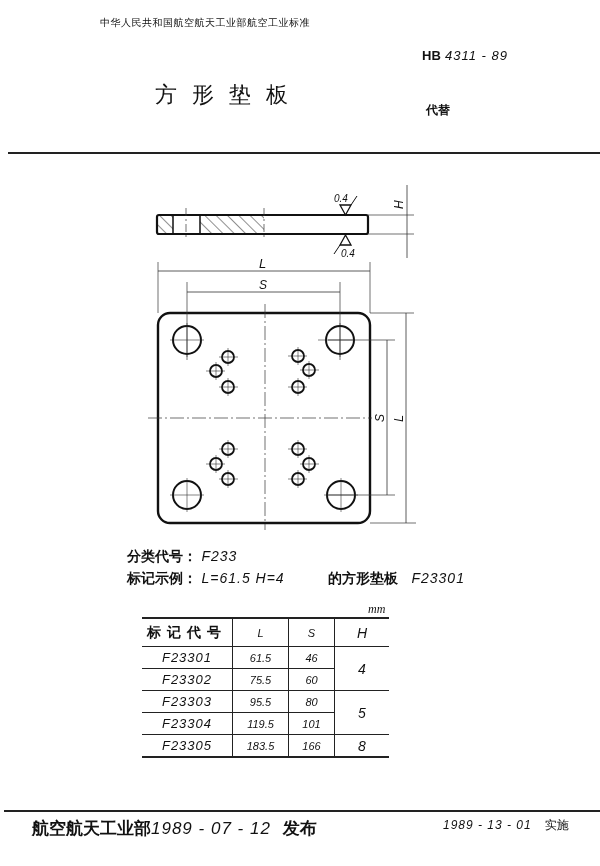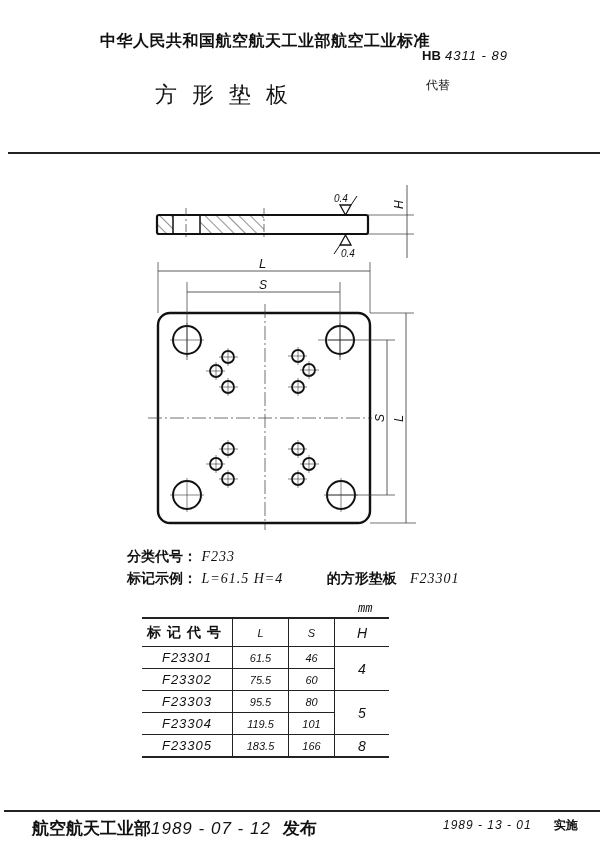--- a/index.html
+++ b/index.html
@@ -1,48 +1,48 @@
 <!DOCTYPE html>
 <html><head>
 <meta charset="utf-8">
 <style>
   html, body { margin: 0; padding: 0; background: #ffffff; }
   body { width: 600px; height: 866px; position: relative; overflow: hidden; color: #111; font-family: "DejaVu Sans", sans-serif; }
   .abs { position: absolute; }
-  .hdr-org { left: 100px; top: 31px; font-size: 16px; font-weight: bold; letter-spacing: 0.5px; }
+  .hdr-org { left: 100px; top: 16px; font-size: 10px; font-weight: normal; letter-spacing: 0.5px; }
   .hdr-std { left: 422px; top: 48px; font-size: 13px; }
   .hdr-std b { font-weight: bold; font-family: "Liberation Sans", sans-serif; }
   .hdr-std i { font-style: italic; font-family: "Liberation Sans", sans-serif; letter-spacing: 1px; }
   .hdr-title { left: 155px; top: 80px; font-size: 22px; letter-spacing: 15px; font-family: Liberation Mono, monospace; }
-  .hdr-replace { left: 426px; top: 77px; font-size: 12px; font-weight: normal; }
+  .hdr-replace { left: 426px; top: 102px; font-size: 12px; font-weight: bold; }
   .rule-top { left: 8px; top: 152px; width: 592px; height: 2px; background: #222; }
   .rule-bottom { left: 4px; top: 810px; width: 596px; height: 2px; background: #222; }
   .drawing { left: 0; top: 0; }
   .info { left: 88px; font-size: 14px; }
   .info .lbl { font-weight: bold; font-family: "DejaVu Sans", sans-serif; margin-left: 39px; }
-  .info .val { font-style: italic; font-family: Liberation Serif, serif; letter-spacing: 1px; }
+  .info .val { font-style: italic; font-family: Liberation Sans, sans-serif; letter-spacing: 1px; }
   .info1 { top: 548px; }
   .info2 { top: 570px; }
-  .unit { left: 358px; top: 602px; font-size: 12px; font-style: italic; font-family: Liberation Mono, monospace; }
+  .unit { left: 368px; top: 602px; font-size: 12px; font-style: italic; font-family: Liberation Serif, serif; }
   table.spec { position: absolute; left: 142px; top: 617px; border-collapse: collapse; font-family: "Liberation Sans", sans-serif; font-style: italic; font-size: 13px; }
   table.spec th, table.spec td { border-left: 1px solid #222; border-right: 1px solid #222; text-align: center; padding: 0; }
   table.spec tr:first-child th { border-top: 2px solid #222; border-bottom: 1px solid #222; }
   table.spec th { height: 27px; font-weight: normal; font-size: 15px; }
   table.spec th.code-h { font-style: normal; font-weight: bold; font-family: "DejaVu Sans", sans-serif; letter-spacing: 6px; font-size: 14px; }
   table.spec td { height: 21px; }
   table.spec tr.sep td { border-top: 1px solid #222; }
   table.spec tr.last td { border-bottom: 2px solid #222; }
   table.spec .c1 { width: 90px; border-left: none; letter-spacing: 1px; font-size: 13px; }
   table.spec .c2 { width: 55px; font-size: 11px; }
   table.spec .c3 { width: 45px; font-size: 11px; }
   table.spec .c4 { width: 54px; border-right: none; font-size: 14px; }
   .foot-left { left: 32px; top: 817px; font-size: 17px; font-weight: bold; }
   .foot-left i, .foot-right i { font-weight: normal; font-style: italic; font-family: "Liberation Sans", sans-serif; letter-spacing: 1px; }
   .foot-right { left: 443px; top: 817px; font-size: 12px; }
-  .foot-right b { font-weight: bold; margin-left: 22px; }
+  .foot-right b { font-weight: normal; margin-left: 13px; }
 </style>
 </head>
 <body>
 
 <div class="abs hdr-org">中华人民共和国航空航天工业部航空工业标准</div>
 <div class="abs hdr-std">
   <b>HB</b>
   <i>4311 - 89</i>
 </div>
 <div class="abs hdr-title">方形垫板</div>

